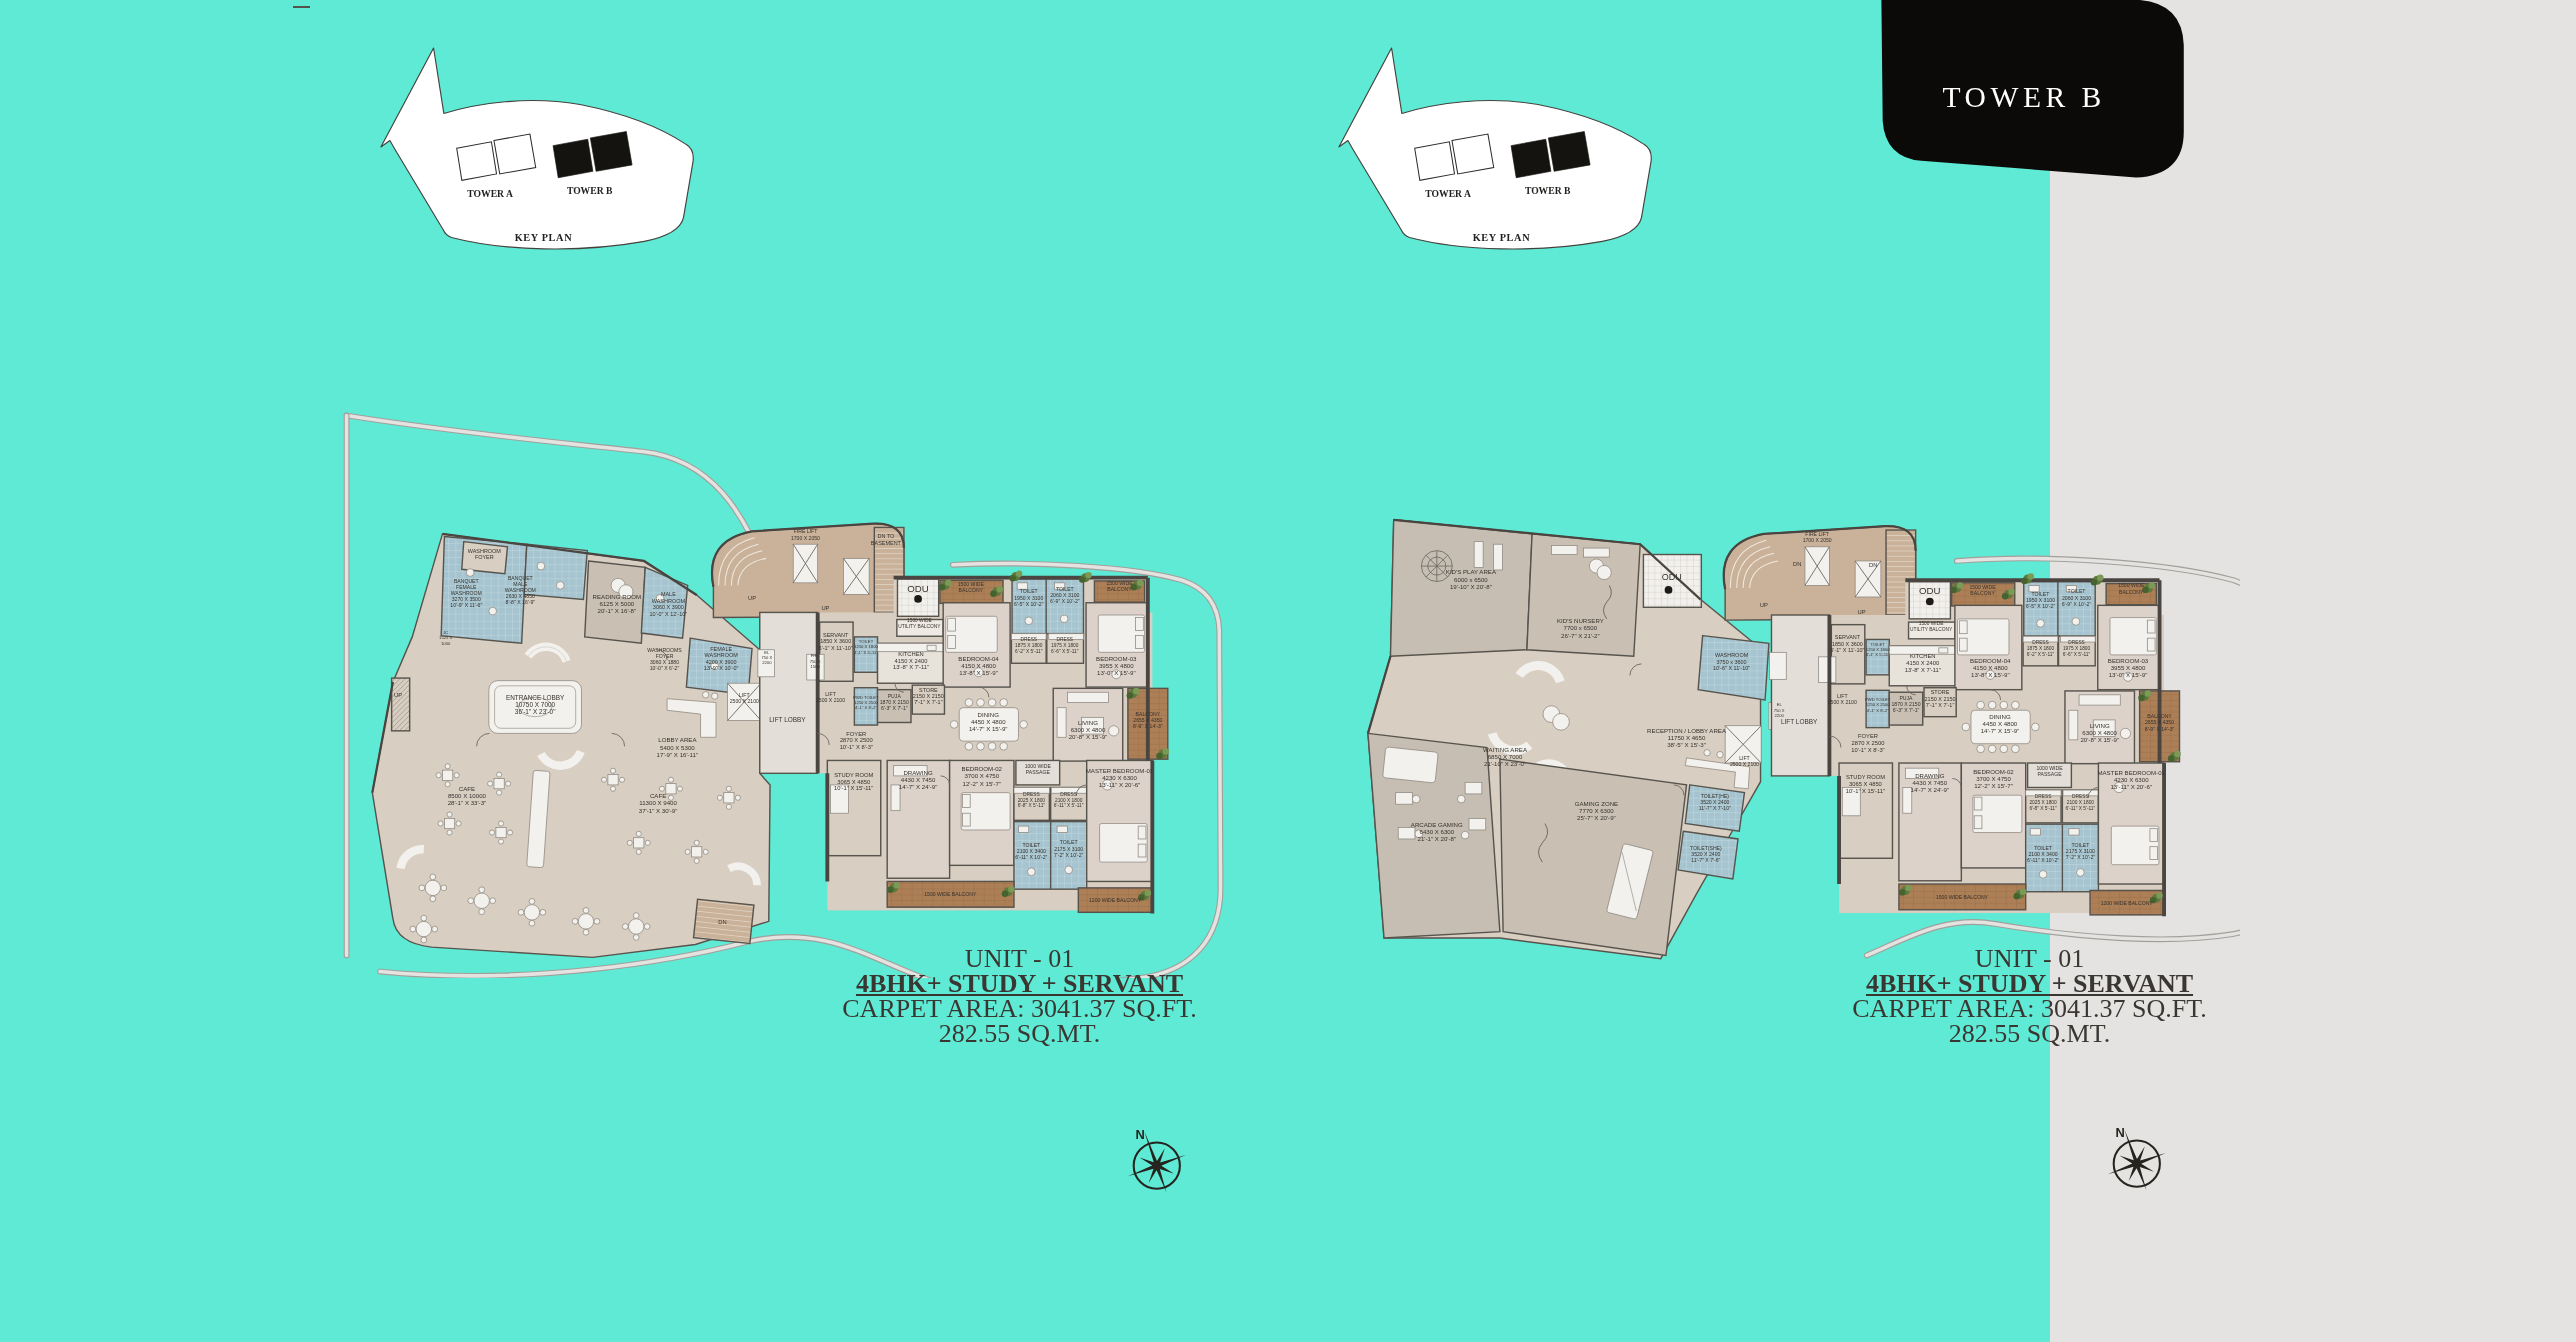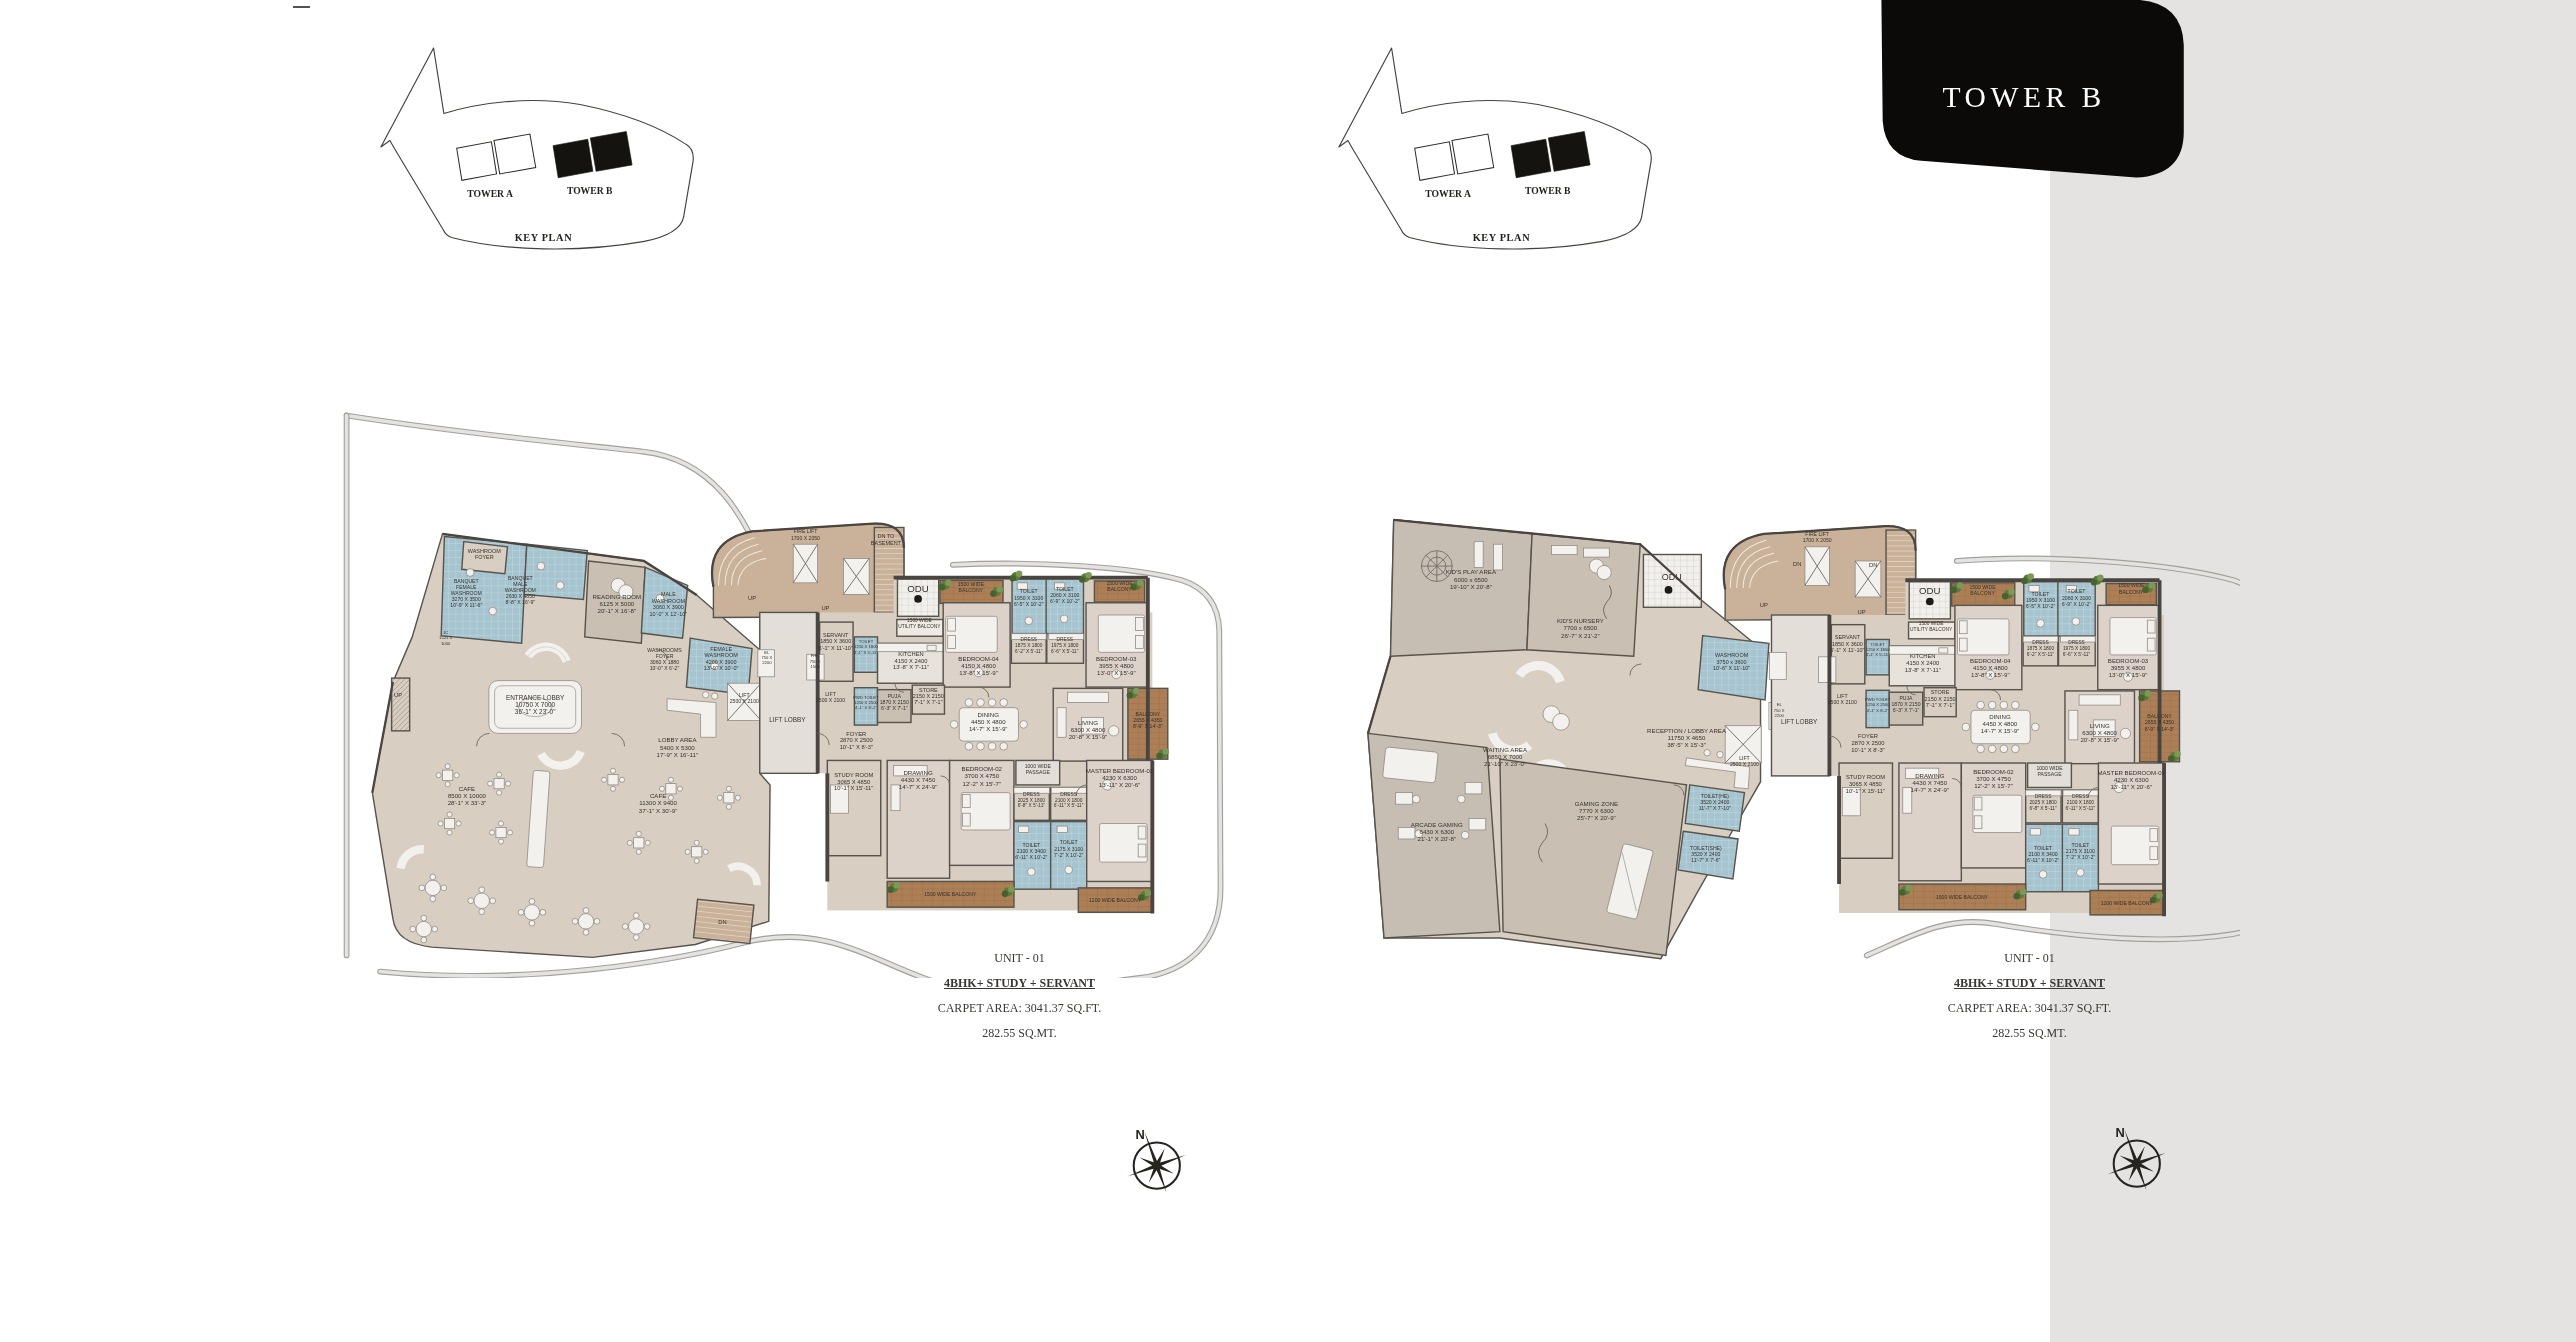--- a/index.html
+++ b/index.html
@@ -1,28 +1,28 @@
 <!DOCTYPE html>
 <html style="font-size:10.3px"><head>
 <meta charset="utf-8">
 <style>
   html,body{margin:0;padding:0;width:2576px;height:1342px;background:#e4e3e1;overflow:hidden;
     font-family:"Liberation Sans",sans-serif;}
   .abs{position:absolute;}
-  #page{position:relative;width:2050px;height:1342px;background:#ffffff;}
+  #page{position:relative;width:2050px;height:1342px;background:#5eead4;}
   .crop-dash{position:absolute;left:293px;top:6.4px;width:16.7px;height:1.9px;background:#55524e;}
   
   .floor-title{position:absolute;top:297px;text-align:center;
     font-family:"Liberation Serif",serif;font-size:37px;letter-spacing:1.9px;color:#2f2c29;}
   .floor-title sup{font-size:20.6px;letter-spacing:0.6px;}
   
   .badge-text{font-family:"Liberation Serif",serif;letter-spacing:7px;}
   
   .unit-info{position:absolute;width:515px;text-align:center;color:#3a3733;
-    font-family:"Liberation Serif",serif;font-size:12px;line-height:25px;}
+    font-family:"Liberation Serif",serif;font-size:26px;line-height:25px;}
   .unit-info .b{font-weight:bold;text-decoration:underline;}
   
   svg text{font-family:"Liberation Sans",sans-serif;}
   .kp-label{font-family:"Liberation Serif",serif;font-weight:bold;fill:#232220;}
   
   .f-beige{fill:#d8cec1;} .f-tan2{fill:#c9c0b3;} .f-gray{fill:#c6beb2;}
   .f-pink{fill:#ddd2ca;} .f-blue{fill:url(#tile);} .f-wood{fill:url(#wood);}
   .f-corr{fill:#e3dfd8;} .f-stair{fill:#cab29a;} .f-kitch{fill:#e7e2da;}
   .f-odu{fill:url(#odugrid);}
   .rm{stroke:#57534d;stroke-width:2.2;}

